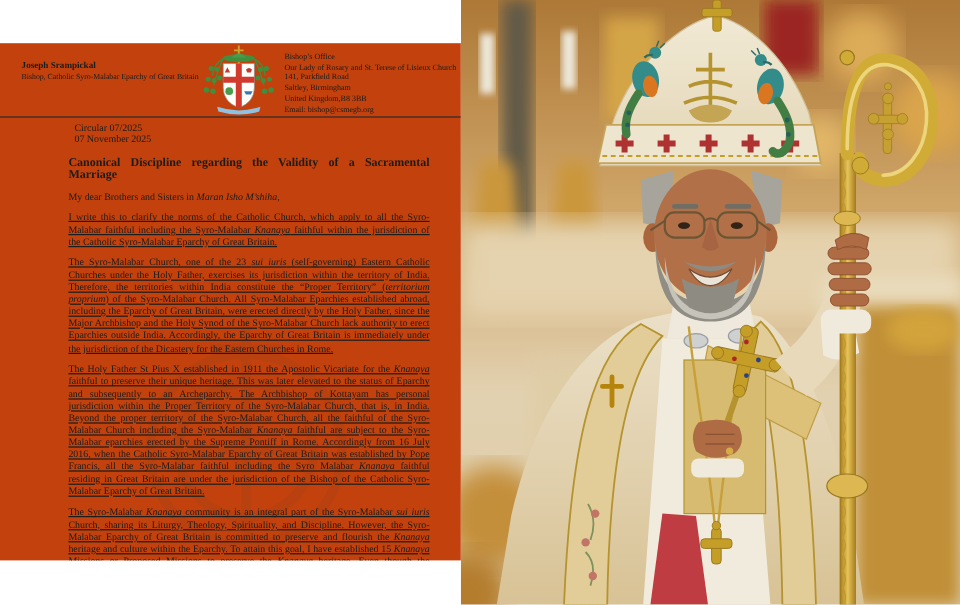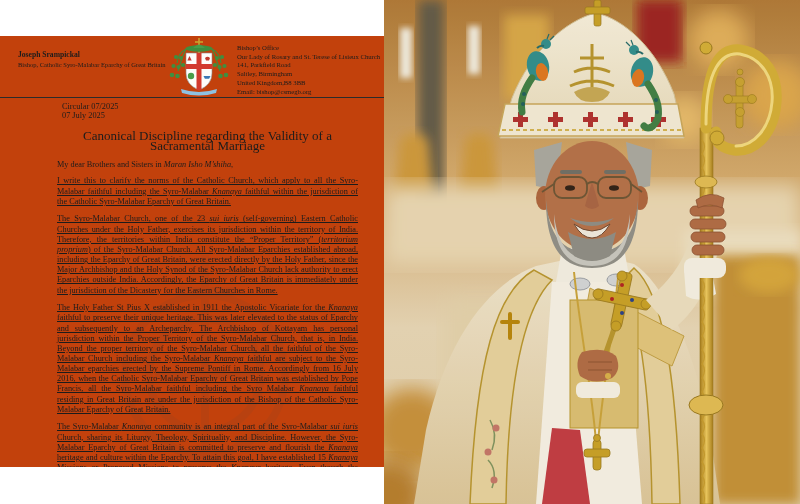--- a/index.html
+++ b/index.html
@@ -19,21 +19,21 @@
 
   .arms { position:absolute; left:167px; top:1px; width:64px; height:59px; }
 
   .office { position:absolute; left:237px; top:8px; font-size:6.7px; line-height:8.7px; white-space:nowrap; }
 
   .rule { position:absolute; left:0; top:61px; width:384px; height:0; border-top:1.7px solid #2b2b2b; }
 
   .meta { position:absolute; left:62px; top:66px; width:285px; display:flex; justify-content:space-between; font-size:8.3px;flex-direction:column; }
 
   .body { position:absolute; left:57px; top:95px; width:301px; font-size:8.25px; line-height:10.15px; text-align:justify; }
-  .letter-title { text-align:center; font-weight:normal; font-size:13px; margin-bottom:9px; }
+  .letter-title { font-weight:bold; font-size:10px; margin-bottom:9px; }
   .salutation { margin-bottom:6px; text-align:left;font-family:Liberation Serif, serif; }
   .body p { margin:0 0 7.5px 0;text-decoration:underline; }
   em { font-style:italic; }
 
   
   .photo { position:relative; width:416px; height:504px; overflow:hidden; }
   .photo svg { display:block; }
 </style>
 </head>
 <body>
@@ -104,21 +104,21 @@
       <div>141, Parkfield Road</div>
       <div>Saltley, Birmingham</div>
       <div>United Kingdom,B8 3BB</div>
       <div>Email: bishop@csmegb.org</div>
     </div>
 
     <div class="rule"></div>
 
     <div class="meta">
       <span>Circular 07/2025</span>
-      <span>07 July 2025</span>
+      <span>07 November 2025</span>
     </div>
 
     <div class="body">
       <div class="letter-title">Canonical Discipline regarding the Validity of a Sacramental Marriage</div>
       <div class="salutation">My dear Brothers and Sisters in <em>Maran Isho M’shiha</em>,</div>
       <p>I write this to clarify the norms of the Catholic Church, which apply to all the Syro-Malabar faithful including the Syro-Malabar <em>Knanaya</em> faithful within the jurisdiction of the Catholic Syro-Malabar Eparchy of Great Britain.</p>
       <p>The Syro-Malabar Church, one of the 23 <em>sui iuris</em> (self-governing) Eastern Catholic Churches under the Holy Father, exercises its jurisdiction within the territory of India. Therefore, the territories within India constitute the “Proper Territory” (<em>territorium proprium</em>) of the Syro-Malabar Church. All Syro-Malabar Eparchies established abroad, including the Eparchy of Great Britain, were erected directly by the Holy Father, since the Major Archbishop and the Holy Synod of the Syro-Malabar Church lack authority to erect Eparchies outside India. Accordingly, the Eparchy of Great Britain is immediately under the jurisdiction of the Dicastery for the Eastern Churches in Rome.</p>
       <p>The Holy Father St Pius X established in 1911 the Apostolic Vicariate for the <em>Knanaya</em> faithful to preserve their unique heritage. This was later elevated to the status of Eparchy and subsequently to an Archeparchy. The Archbishop of Kottayam has personal jurisdiction within the Proper Territory of the Syro-Malabar Church, that is, in India. Beyond the proper territory of the Syro-Malabar Church, all the faithful of the Syro-Malabar Church including the Syro-Malabar <em>Knanaya</em> faithful are subject to the Syro-Malabar eparchies erected by the Supreme Pontiff in Rome. Accordingly from 16 July 2016, when the Catholic Syro-Malabar Eparchy of Great Britain was established by Pope Francis, all the Syro-Malabar faithful including the Syro Malabar <em>Knanaya</em> faithful residing in Great Britain are under the jurisdiction of the Bishop of the Catholic Syro-Malabar Eparchy of Great Britain.</p>
       <p>The Syro-Malabar <em>Knanaya</em> community is an integral part of the Syro-Malabar <em>sui iuris</em> Church, sharing its Liturgy, Theology, Spirituality, and Discipline. However, the Syro-Malabar Eparchy of Great Britain is committed to preserve and flourish the <em>Knanaya</em> heritage and culture within the Eparchy. To attain this goal, I have established 15 <em>Knanaya</em> Missions or Proposed Missions to preserve the <em>Knanaya</em> heritage. Even though the <em>Knanaya</em> faithful in Great Britain are members of the <em>Knanaya</em> Missions or Proposed Missions in Great Britain, they continue to belong to the <em>Knanaya</em> community (for further clarification refer the Circular Number 302 dated 20th July 2023, issued by the Archbishop of the Archeparchy of Kottayam). Through active participation in the established <em>Knanaya</em> Missions, and proposed Missions of the Syro-Malabar Eparchy of Great Britain, all the Syro-Malabar <em>Knanaya</em> faithful in Great Britain can fully live out the Catholic faith and preserve the <em>Knanaya</em> heritage in communion with the Universal Catholic Church.</p>
 

